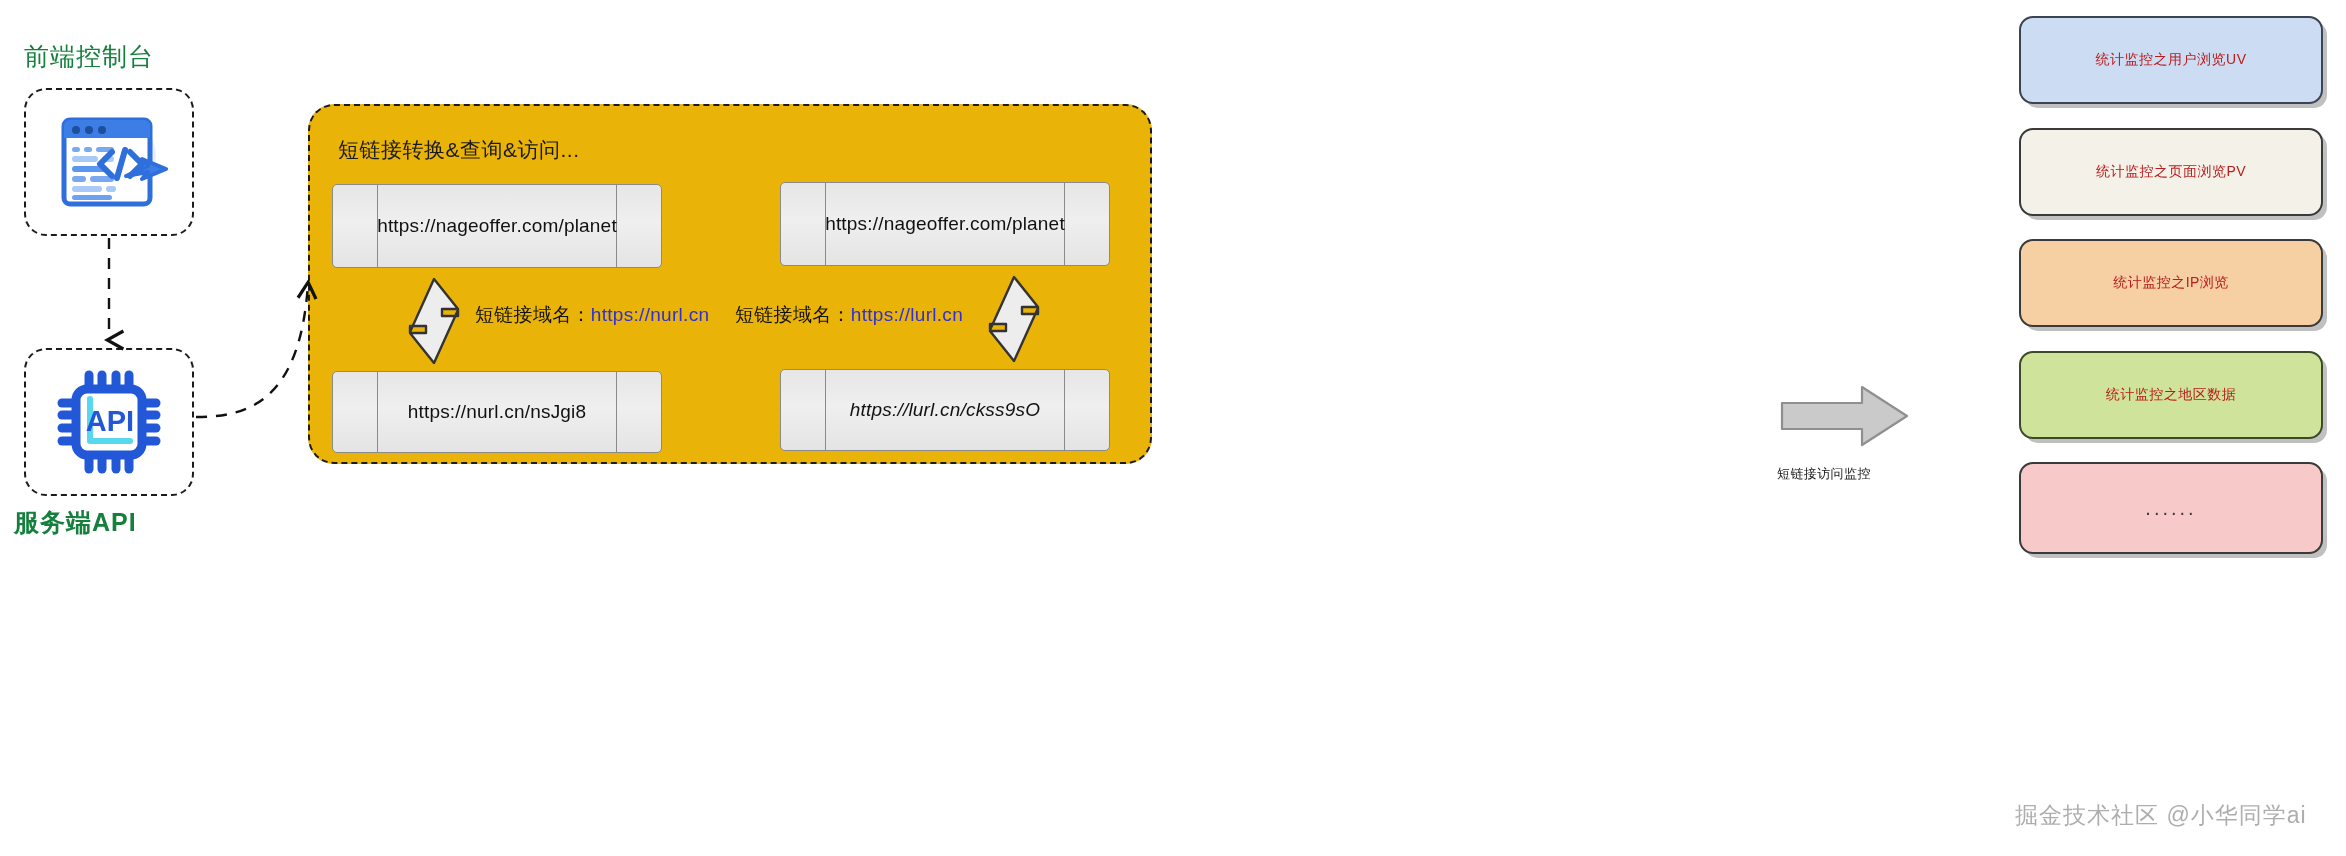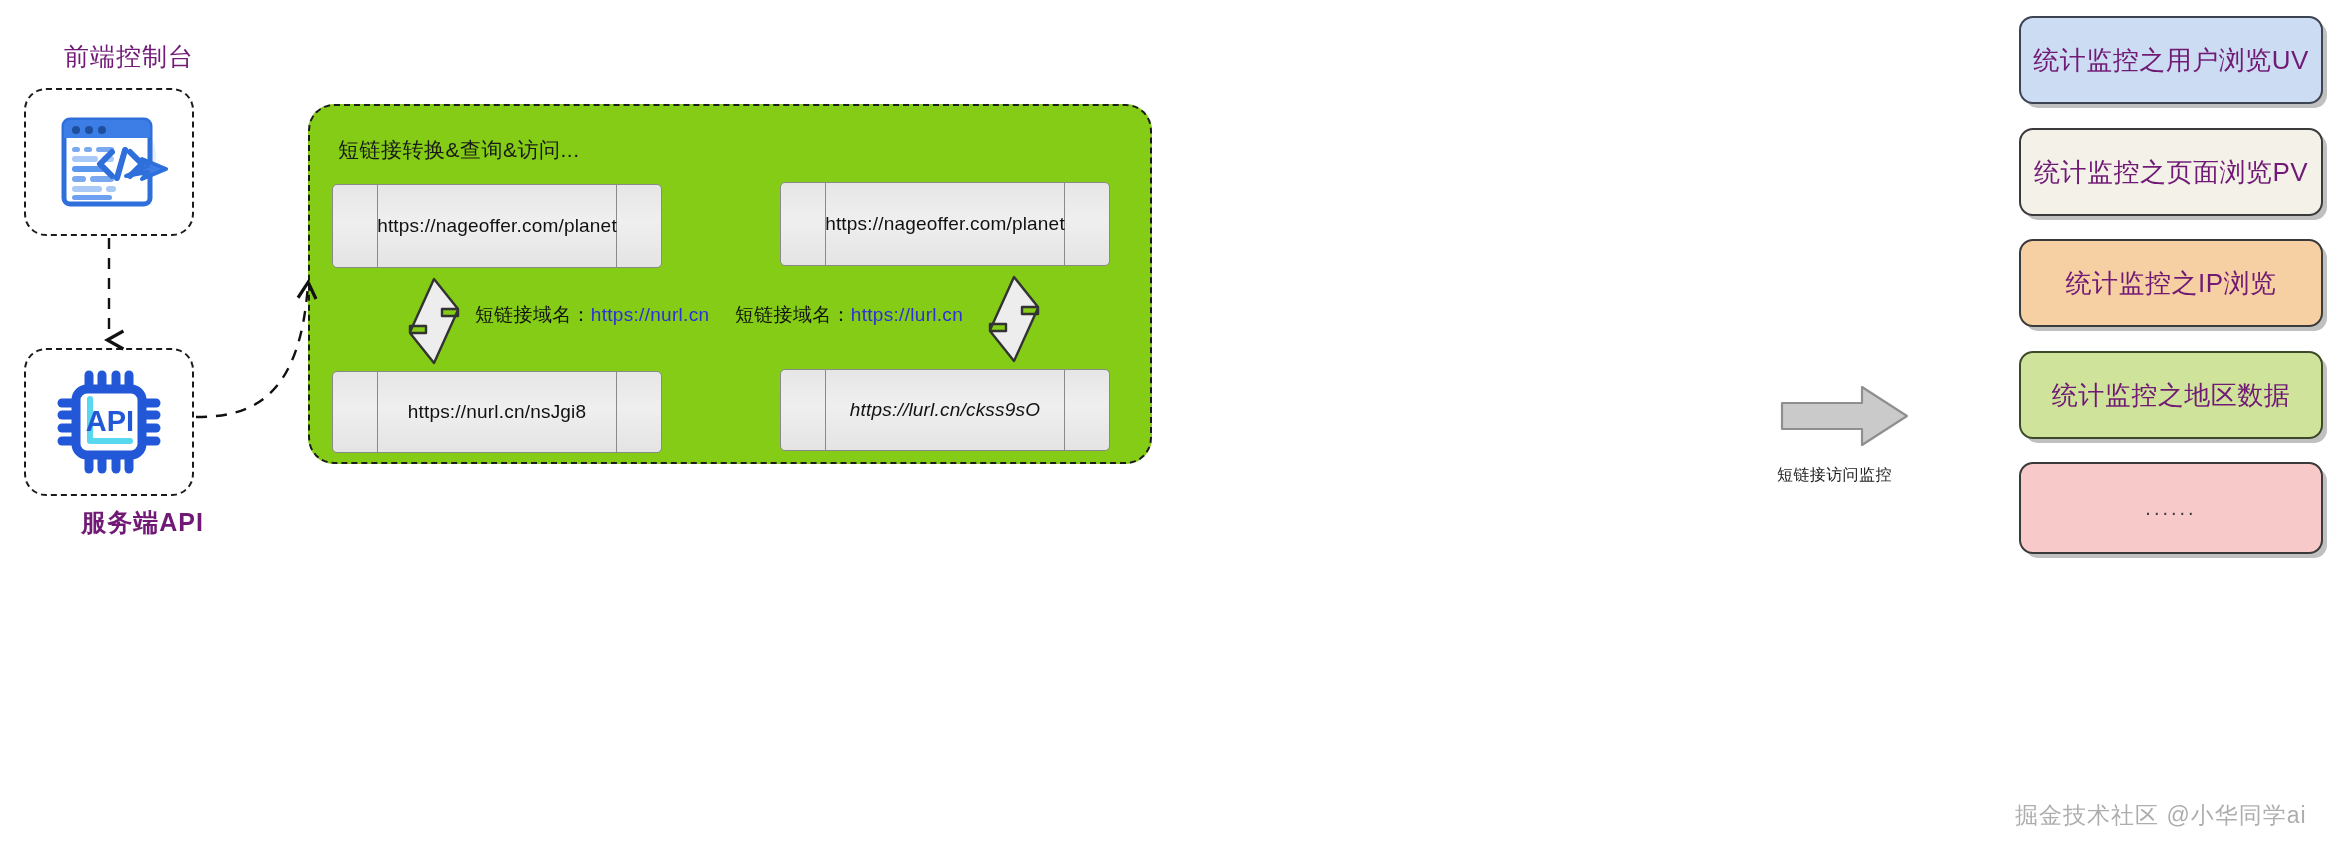--- a/index.html
+++ b/index.html
@@ -18,44 +18,44 @@
     overflow: hidden;
   }
 
   
   .abs { position: absolute; }
 
   
   .node-label {
     position: absolute;
     font-size: 25px;
-    color: #701a75;
+    color: #15803d;
     letter-spacing: 1px;
     white-space: nowrap;
-    text-align: right;
+    text-align: left;
   }
   .dashed-node {
     position: absolute;
     border: 2.5px dashed #1b1b1b;
     border-radius: 22px;
     background: #ffffff;
     box-sizing: border-box;
     text-align: right;
   }
 
   
   .center-container {
     position: absolute;
     left: 308px;
     top: 104px;
     width: 844px;
     height: 360px;
     border: 2.5px dashed #1b1b1b;
     border-radius: 26px;
-    background: #84cc16;
+    background: #eab308;
     box-sizing: border-box;
   }
   .center-title {
     position: absolute;
     left: 28px;
     top: 30px;
     font-size: 21px;
     color: #1a1a1a;
     white-space: nowrap;
     letter-spacing: 0.5px;
@@ -102,43 +102,43 @@
     color: #111;
     white-space: nowrap;
     letter-spacing: 0.3px;
   }
   .domain-caption .url { color: #2f2fd8; }
 
   
   .big-arrow-wrap { position: absolute; }
   .big-arrow-label {
     position: absolute;
-    font-size: 16px;
+    font-size: 13px;
     color: #1a1a1a;
     white-space: nowrap;
     letter-spacing: 0.4px;
   }
 
   
   .stat-card {
     position: absolute;
     left: 2019px;
     width: 304px;
     height: 88px;
     border: 2px solid #3a3a3a;
     border-radius: 14px;
     box-sizing: border-box;
     display: flex;
     align-items: center;
     justify-content: center;
     box-shadow: 5px 5px 0 -1px rgba(140,140,140,0.55);
   }
   .stat-card .label {
-    font-size: 26px;
-    color: #701a75;
+    font-size: 14px;
+    color: #b91c1c;
     white-space: nowrap;
     letter-spacing: 0.5px;
   }
   .stat-card.dots .label {
     font-size: 20px;
     letter-spacing: 3px;
     color: #3b3b3b;
   }
 
   

